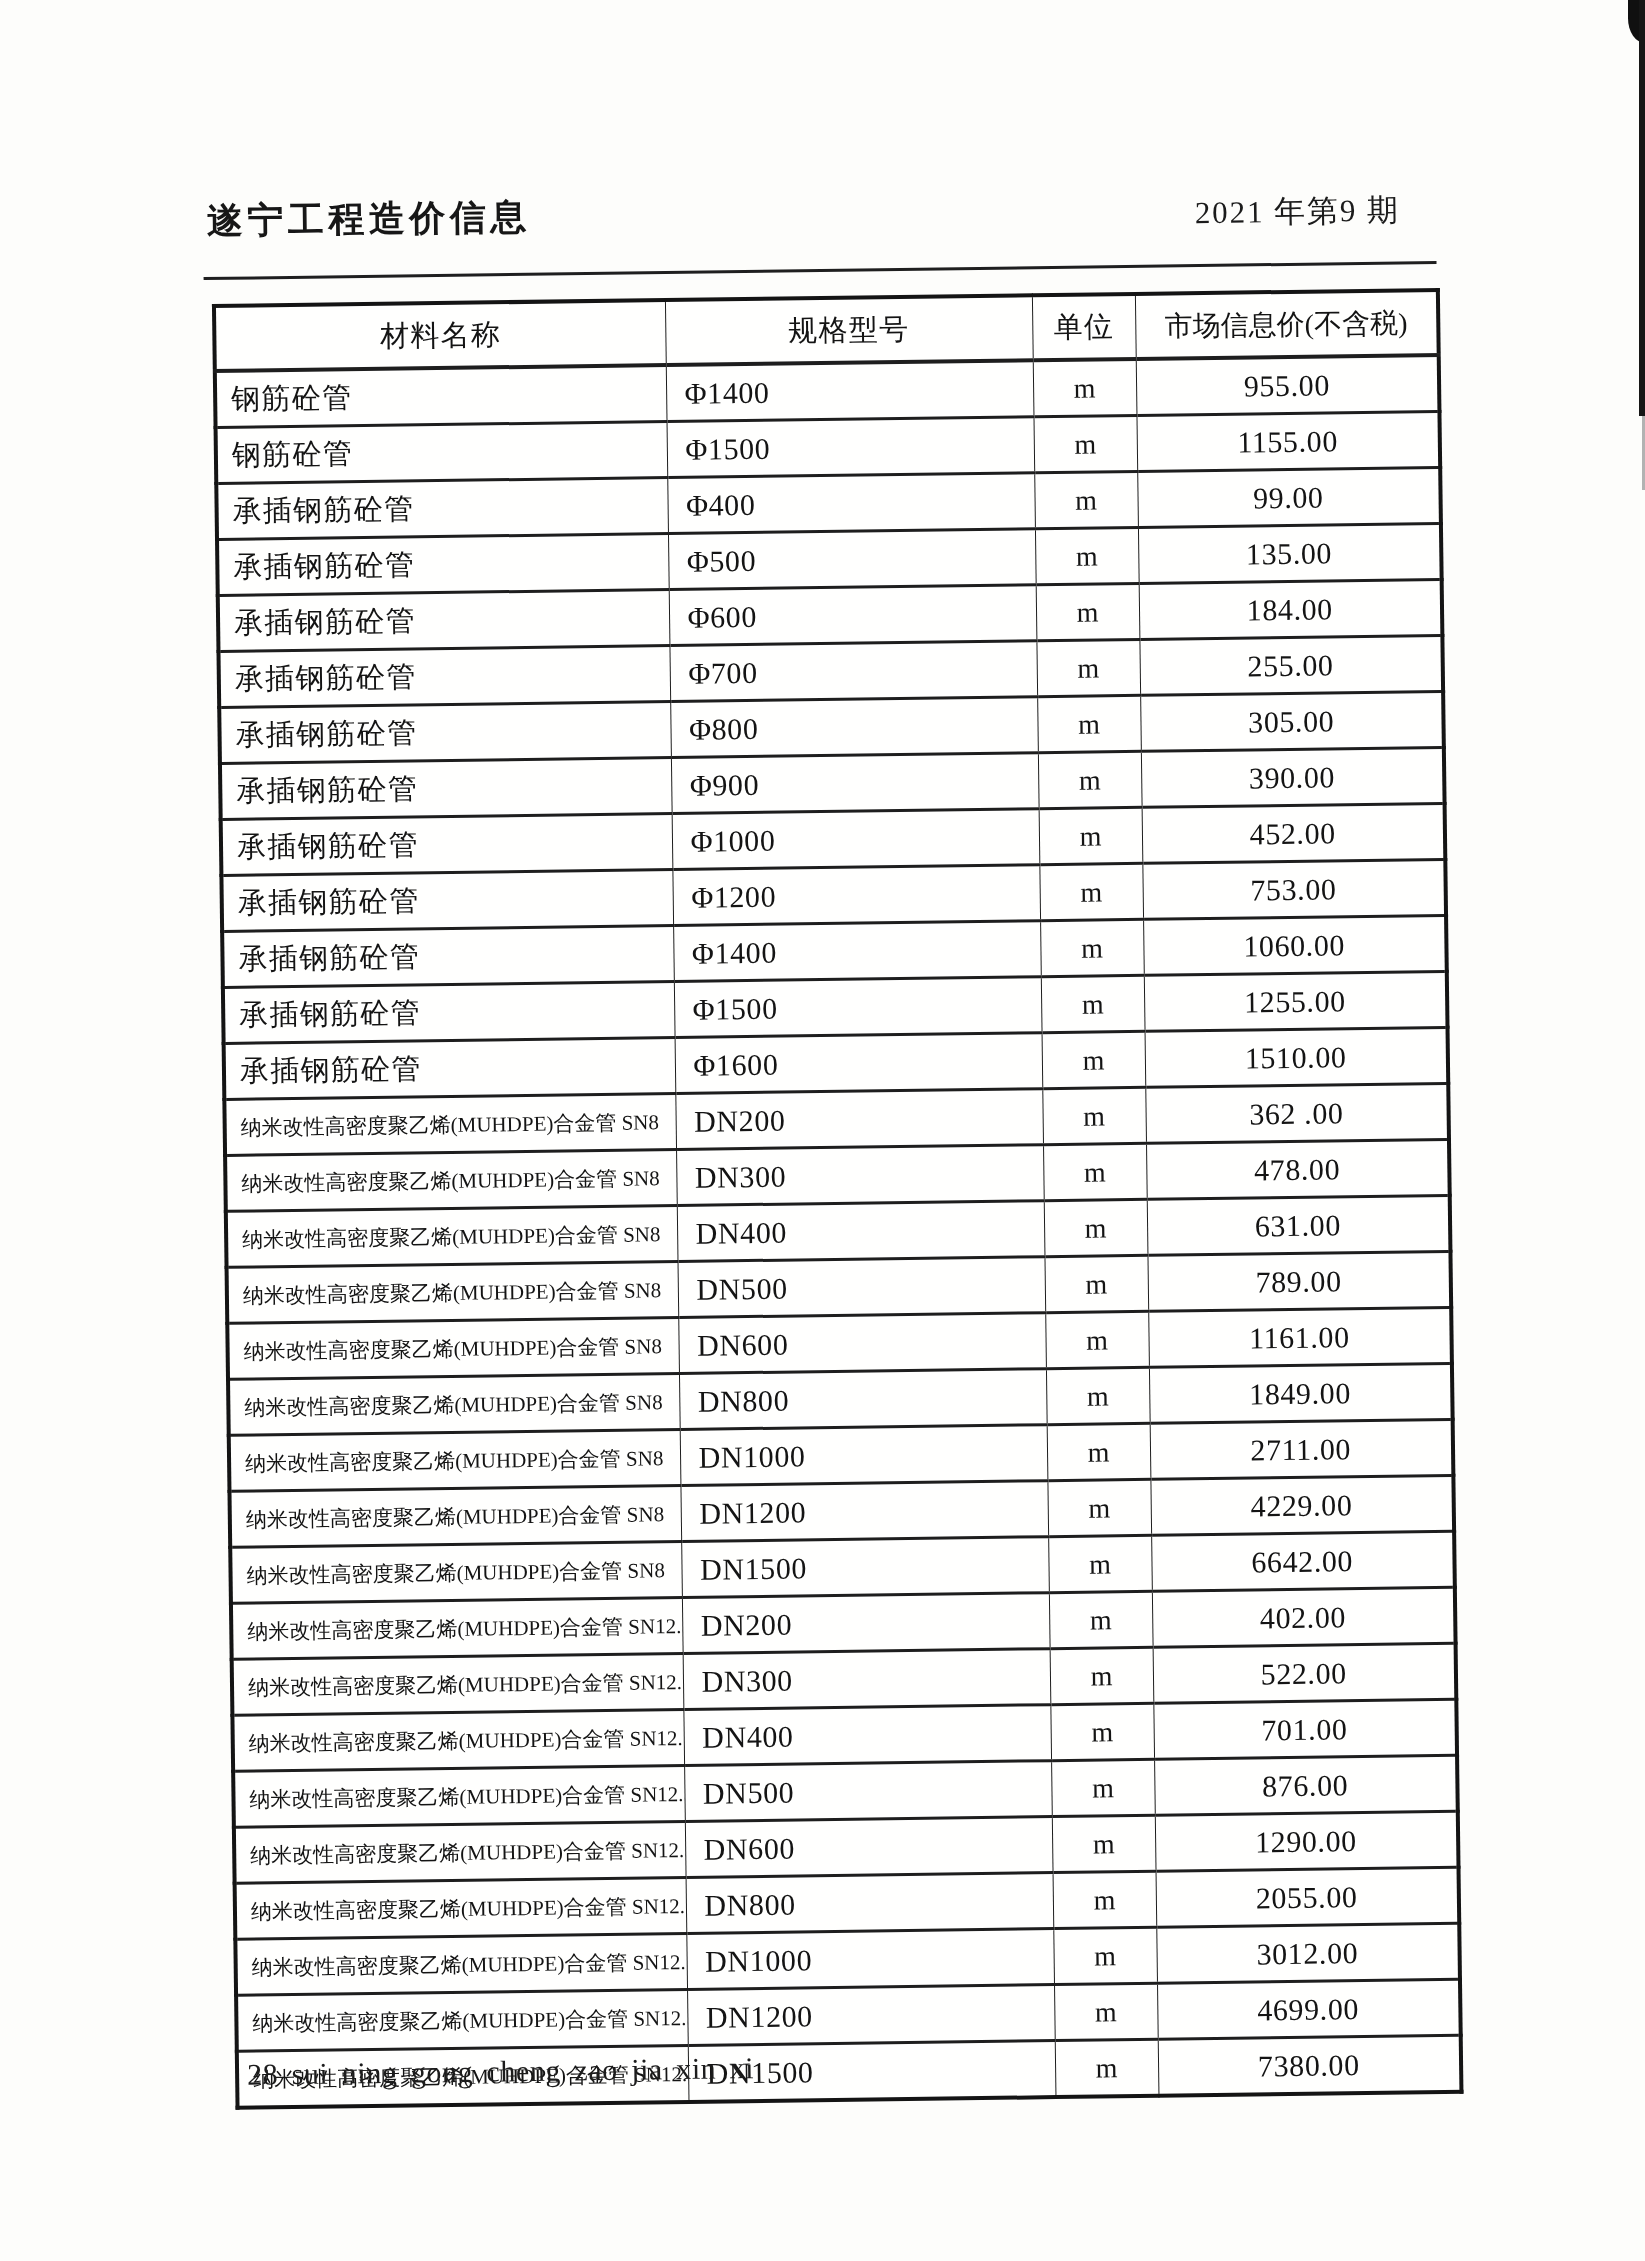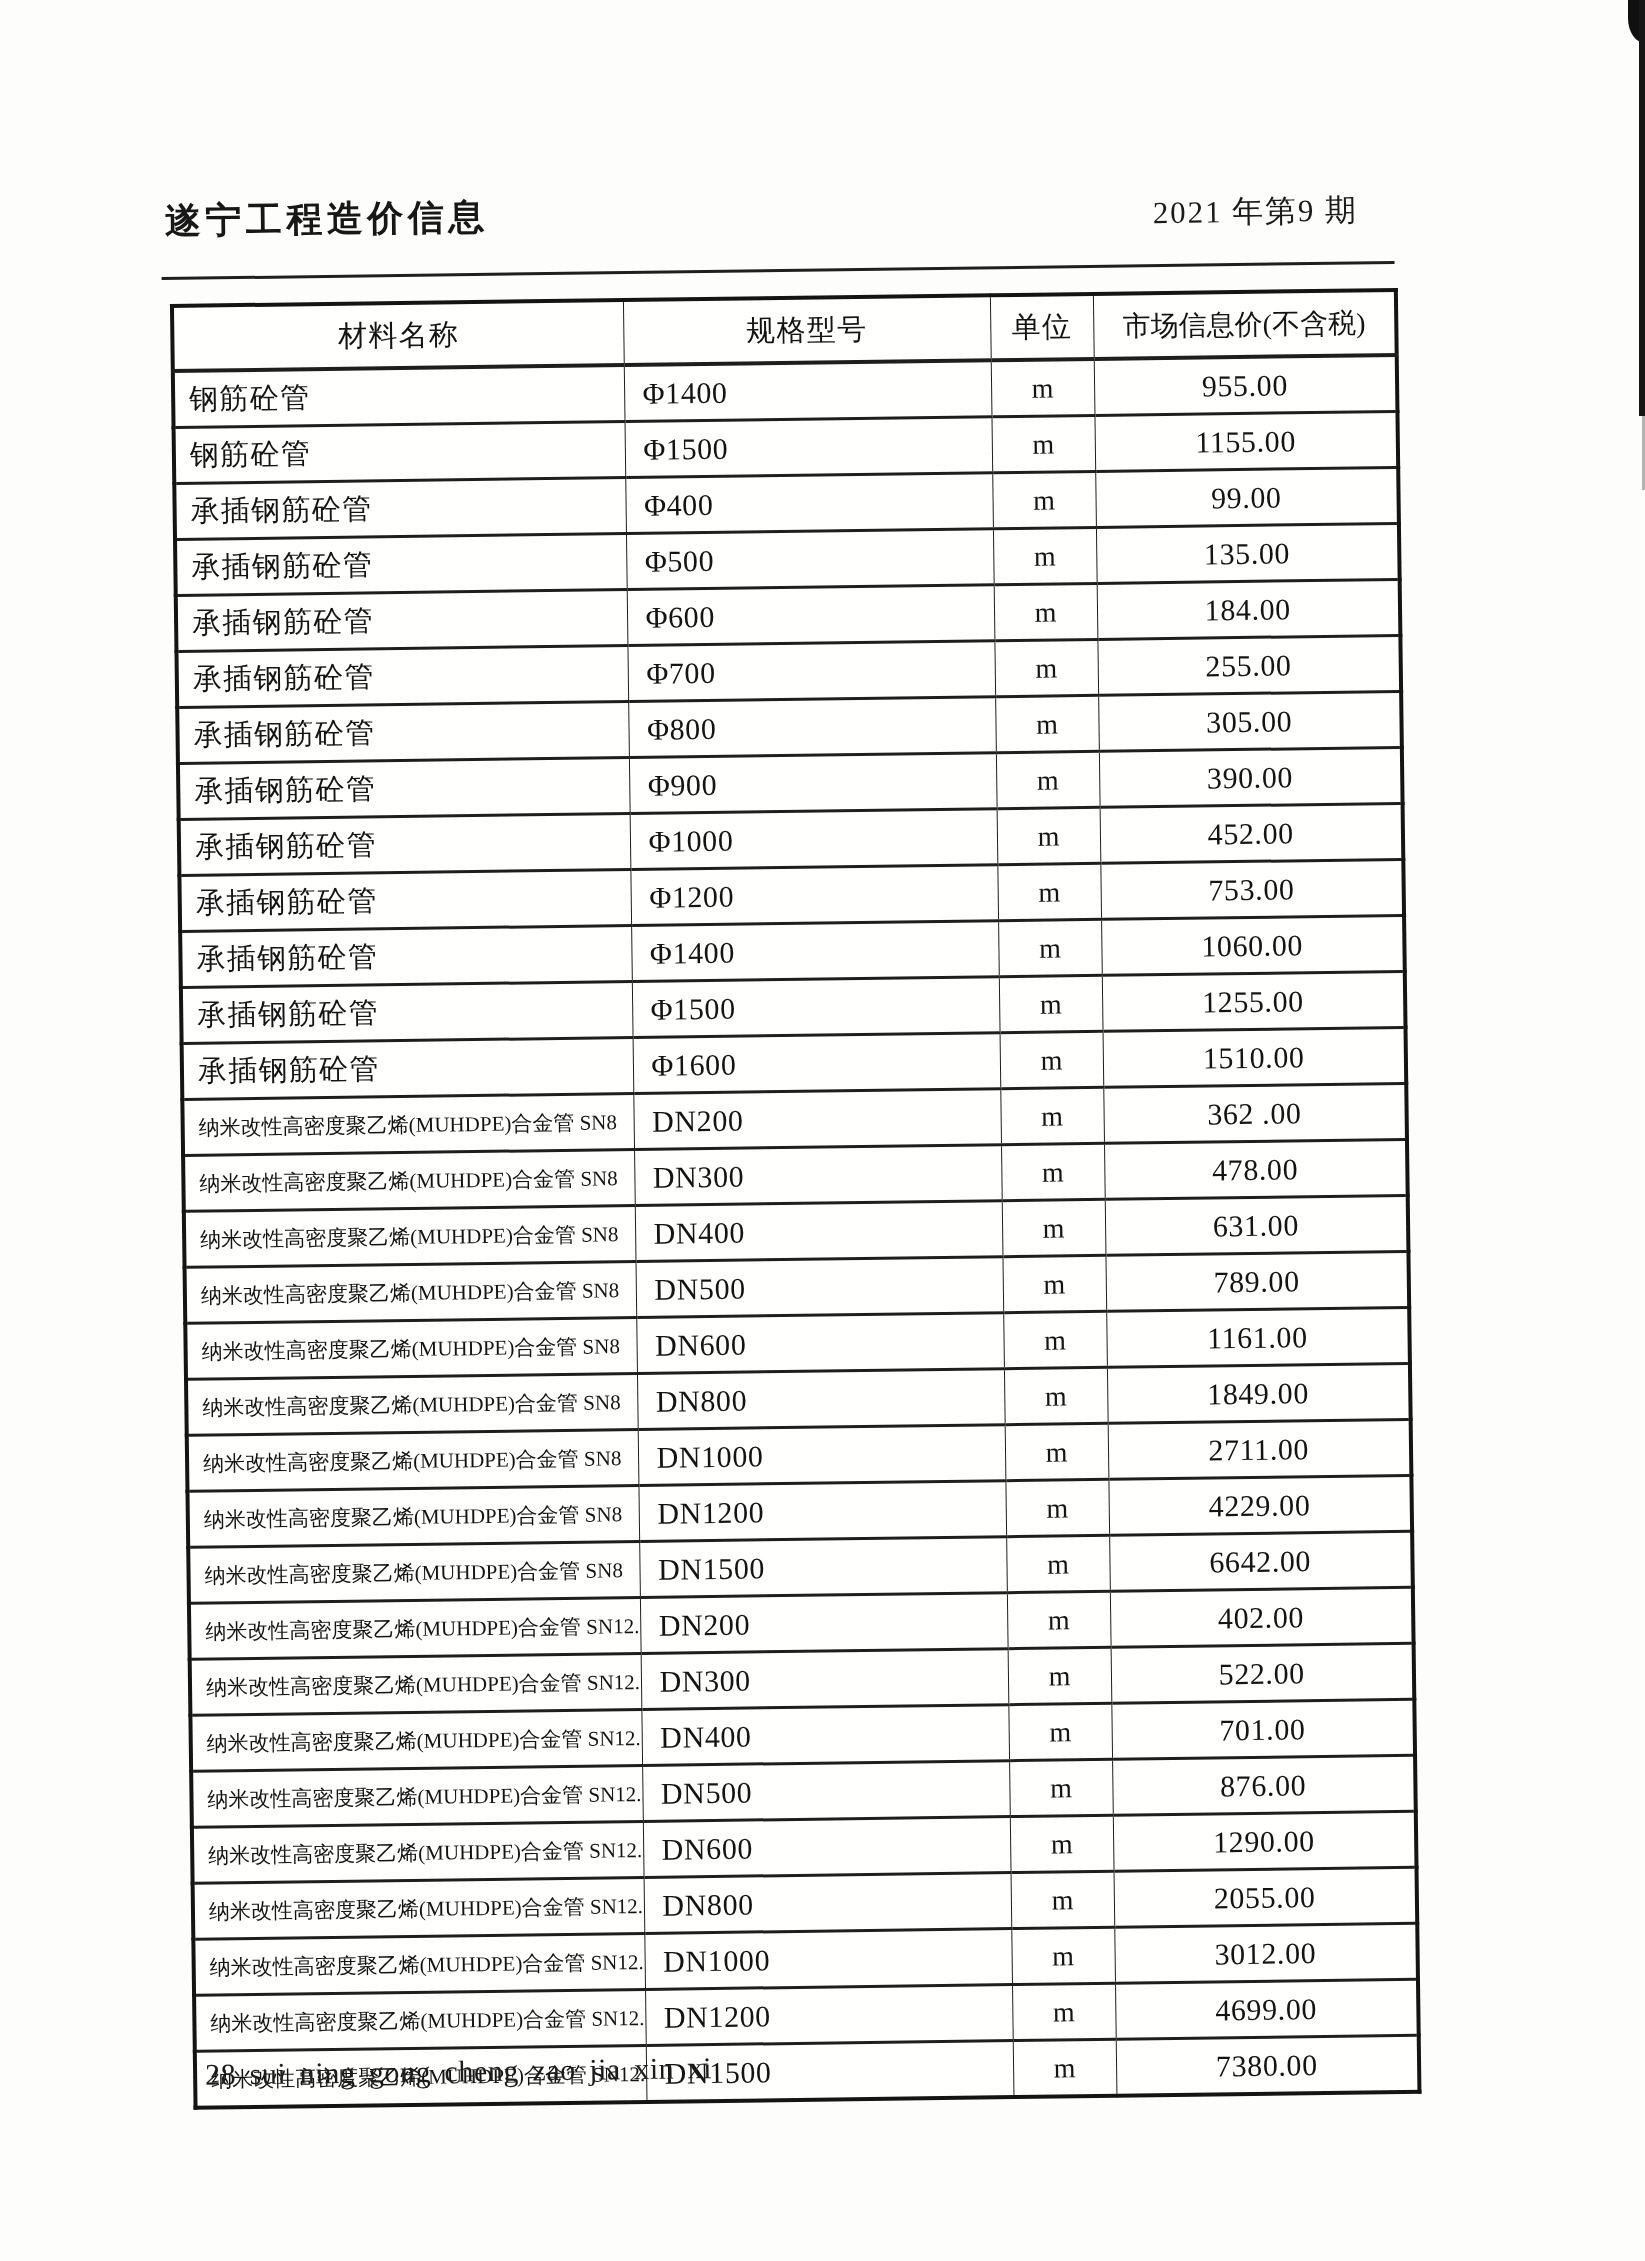--- a/index.html
+++ b/index.html
@@ -4,21 +4,21 @@
 <style>
   html,body { margin:0; padding:0; }
   body {
     width:1645px; height:2261px;
     background:#fdfdfb;
     font-family:"Liberation Serif","DejaVu Serif",serif;
     color:#141414;
     position:relative;
     overflow:hidden;
   }
-  .page { position:absolute; inset:0; }
+  .page { position:absolute; inset:0;margin-left:42px; }
   .content {
     position:absolute; inset:0;
     transform:rotate(-0.75deg);
     transform-origin:170px 309px;
   }
   .journal-title {
     position:absolute; left:166px; top:197px;
     font-size:36px; font-weight:bold; letter-spacing:4.5px;
     color:#171717;
   }

